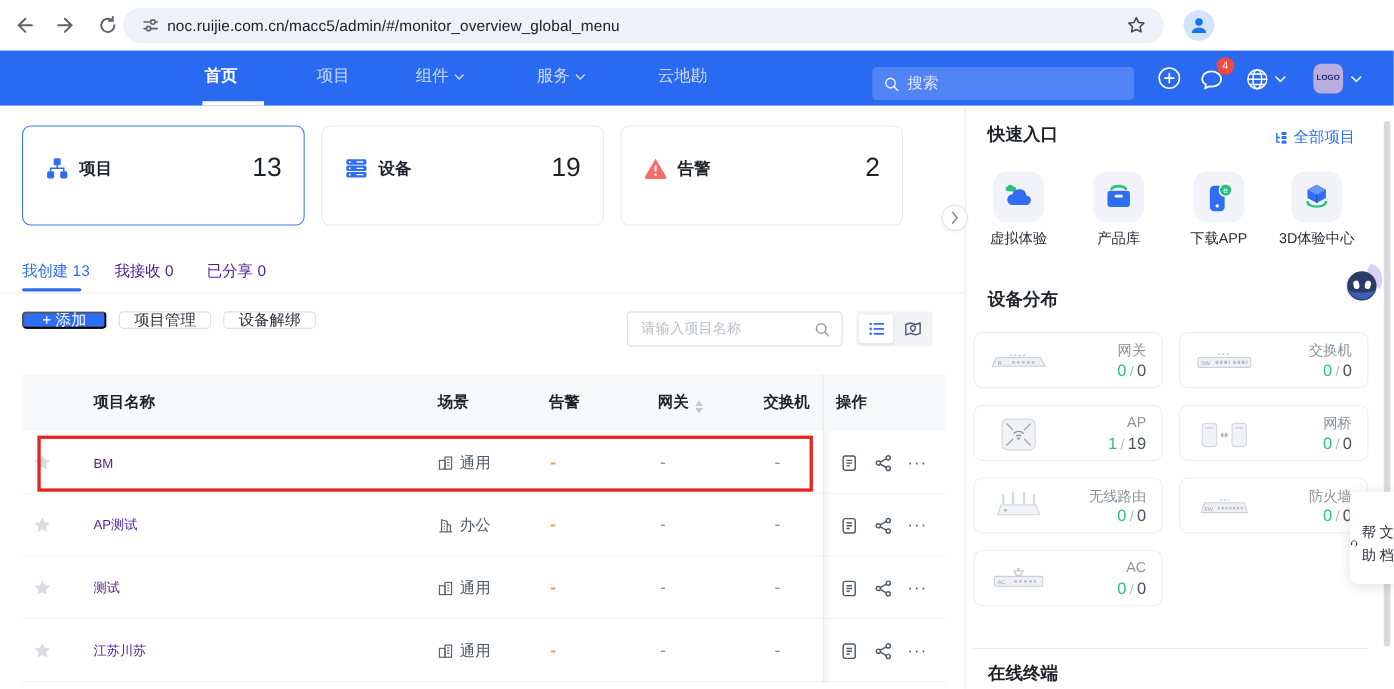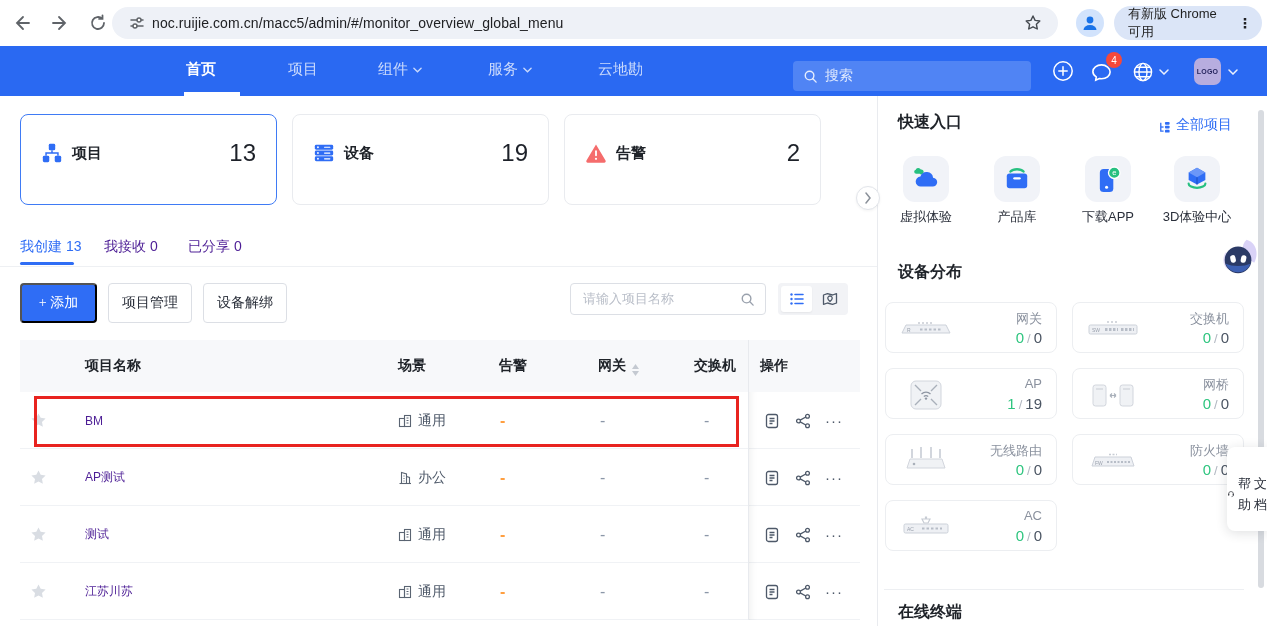--- a/index.html
+++ b/index.html
@@ -44,21 +44,21 @@
   .expander { position:absolute; left:856px; top:186px; width:24px; height:24px; border-radius:50%; background:#fff; border:1px solid #e2e5ea; display:flex; align-items:center; justify-content:center; color:#8a9099; z-index:3; box-shadow:0 1px 3px rgba(0,0,0,.05); }
 
   
   .tab { position:absolute; top:238px; font-size:14px; color:#4c1d95; cursor:pointer; }
   .tab .cnt { margin-left:4px; }
   .tab.active { color:#2f6df5; }
   .tab-underline { position:absolute; left:20px; top:262px; width:54px; height:3px; background:#2f6df5; border-radius:2px; }
   .tabs-hairline { position:absolute; left:0; top:266px; width:877px; height:1px; background:#eef0f3; }
 
   
-  .btn { position:absolute; top:283px; height:40px; border-radius:4px; font-size:14px; display:flex; align-items:center; justify-content:center; cursor:pointer;font-family:Liberation Serif, serif; }
+  .btn { position:absolute; top:283px; height:16px; border-radius:4px; font-size:14px; display:flex; align-items:center; justify-content:center; cursor:pointer; }
   .btn.primary { left:20px; width:77px; background:#2f6df5; color:#fff; }
   .btn.ghost { background:#fff; border:1px solid #dcdfe5; color:#2a2f3a; }
   .proj-search { position:absolute; left:570px; top:283px; width:196px; height:32px; border:1px solid #dcdfe5; border-radius:4px; display:flex; align-items:center; padding:0 10px 0 12px; }
   .proj-search span { font-size:13px; color:#b9bec8; flex:1; }
   .view-toggle { position:absolute; left:778px; top:283px; width:70px; height:32px; background:#f2f3f6; border-radius:4px; display:flex; align-items:center; padding:3px; gap:2px; }
   .vt-btn { width:32px; height:26px; border-radius:3px; display:flex; align-items:center; justify-content:center; }
   .vt-btn.on { background:#fff; box-shadow:0 1px 2px rgba(0,0,0,.06); }
 
   
   .thead { position:absolute; left:20px; top:340px; width:840px; height:52px; background:#f7f8fa; }
@@ -75,21 +75,21 @@
   .c-actions { left:728px; width:112px; border-left:1px solid #e8eaee; padding-left:12px; gap:9px; box-shadow:inset 8px 0 8px -8px rgba(31,35,41,.10); }
   .act-ic { width:22px; height:22px; display:flex; align-items:center; justify-content:center; color:#4e5969; cursor:pointer; }
   .dots { font-size:15px; letter-spacing:1px; color:#4e5969; }
   .hdr-div { position:absolute; left:748px; top:340px; width:1px; height:52px; background:#e8eaee; }
   .sorter { display:inline-flex; flex-direction:column; gap:2px; margin-left:6px; vertical-align:1px; }
   .highlight-box { position:absolute; left:34px; top:396px; width:705px; height:51px; border:3px solid #e8231f; z-index:5; pointer-events:none; }
 
   
   .panel-border { position:absolute; left:877px; top:96px; width:1px; height:530px; background:#e9ebef; }
   .sec-title { position:absolute; font-size:16px; font-weight:bold; color:#1f2329; }
-  .all-link { position:absolute; left:1158px; top:116px; display:flex; align-items:flex-end; gap:5px; color:#2f6df5; font-size:14px; cursor:pointer; }
+  .all-link { position:absolute; left:1158px; top:116px; display:flex; align-items:center; gap:5px; color:#2f6df5; font-size:14px; cursor:pointer; }
   .qtile { position:absolute; top:156px; width:46px; height:46px; border-radius:12px; background:#f1f3f8; display:flex; align-items:center; justify-content:center; cursor:pointer; }
   .qlabel { position:absolute; top:208px; width:100px; text-align:center; font-size:13px; color:#2a2f3a; }
   .dev-card { position:absolute; width:172px; height:51px; border:1px solid #eceef1; border-radius:8px; background:#fff; }
   .dev-card .dlabel { position:absolute; right:14px; top:7px; font-size:13px; color:#8a919e; }
   .dev-card .dcount { position:absolute; right:14px; top:26px; font-size:15px; }
   .dcount .on { color:#2ec57f; }
   .dcount .sep { color:#b0b6c0; padding:0 3px; font-size:13px; }
   .dcount .tot { color:#4b5563; }
   .dev-img { position:absolute; left:12px; top:10px; width:56px; height:32px; }
   .panel-hr { position:absolute; left:884px; top:589px; width:360px; height:1px; background:#edeff2; }
@@ -133,24 +133,20 @@
           <path d="M9 2 l2.1 4.4 4.7.6 -3.4 3.3.9 4.7 L9 12.8 4.7 15l.9-4.7L2.2 7l4.7-.6z"></path>
         </svg>
     </div>
   </div>
   <div class="url-text">noc.ruijie.com.cn/macc5/admin/#/monitor_overview_global_menu</div>
   <div class="avatar">
     <svg viewBox="0 0 20 20" width="20" height="20" fill="#1a73e8">
         <circle cx="10" cy="7" r="3.4"></circle>
         <path d="M3.5 17 a6.5 5 0 0 1 13 0 z"></path>
       </svg>
-  </div>
-  <div class="update-chip">
-    <span>有新版 Chrome 可用</span>
-    <div class="kebab">⋮</div>
   </div>
 </div>
 
 <div class="nav">
   <div class="brand">
     <span class="ruijie">Ruijie</span>
     <span class="sep">|</span>
     <span class="reyee">Reyee</span>
     <svg style="margin-left:9px;" viewBox="0 0 36 30" width="36" height="30" fill="rgba(255,255,255,.12)" stroke="#fff" stroke-width="1">
       <path d="M6 16 L10 6 L19 3 L28 6 L33 13 L29 22 L19 27 L9 24 Z"></path>

